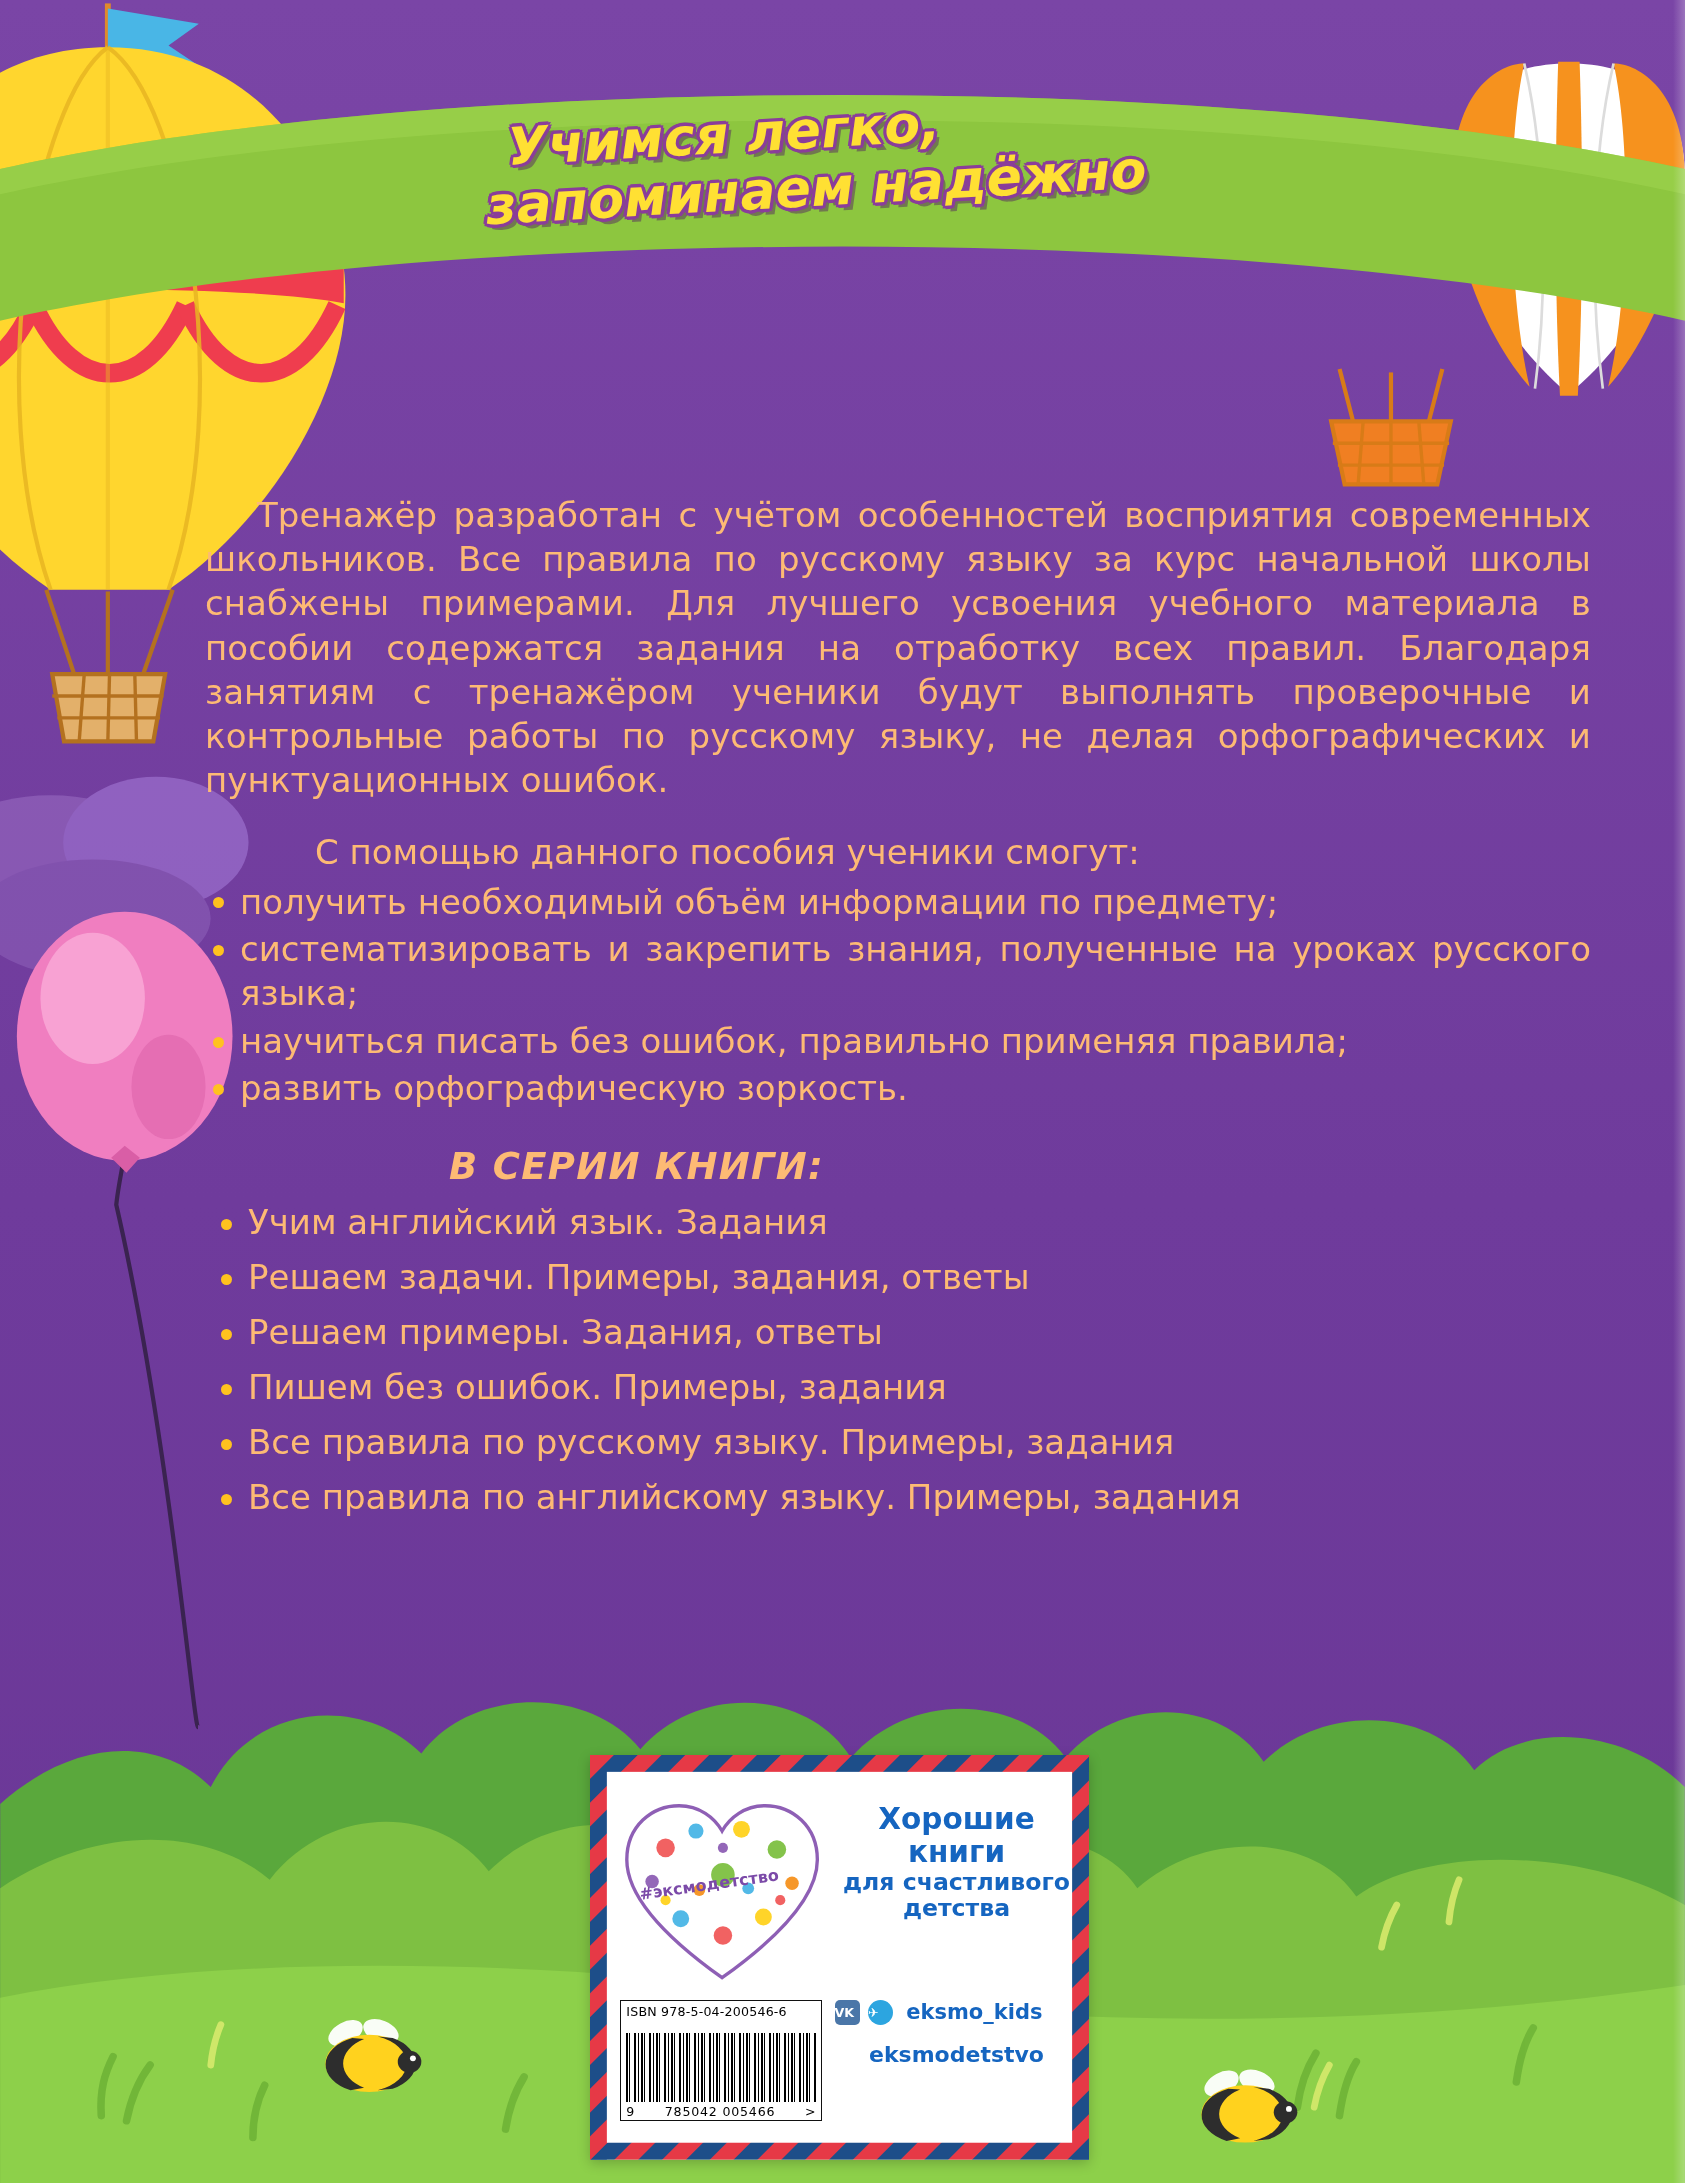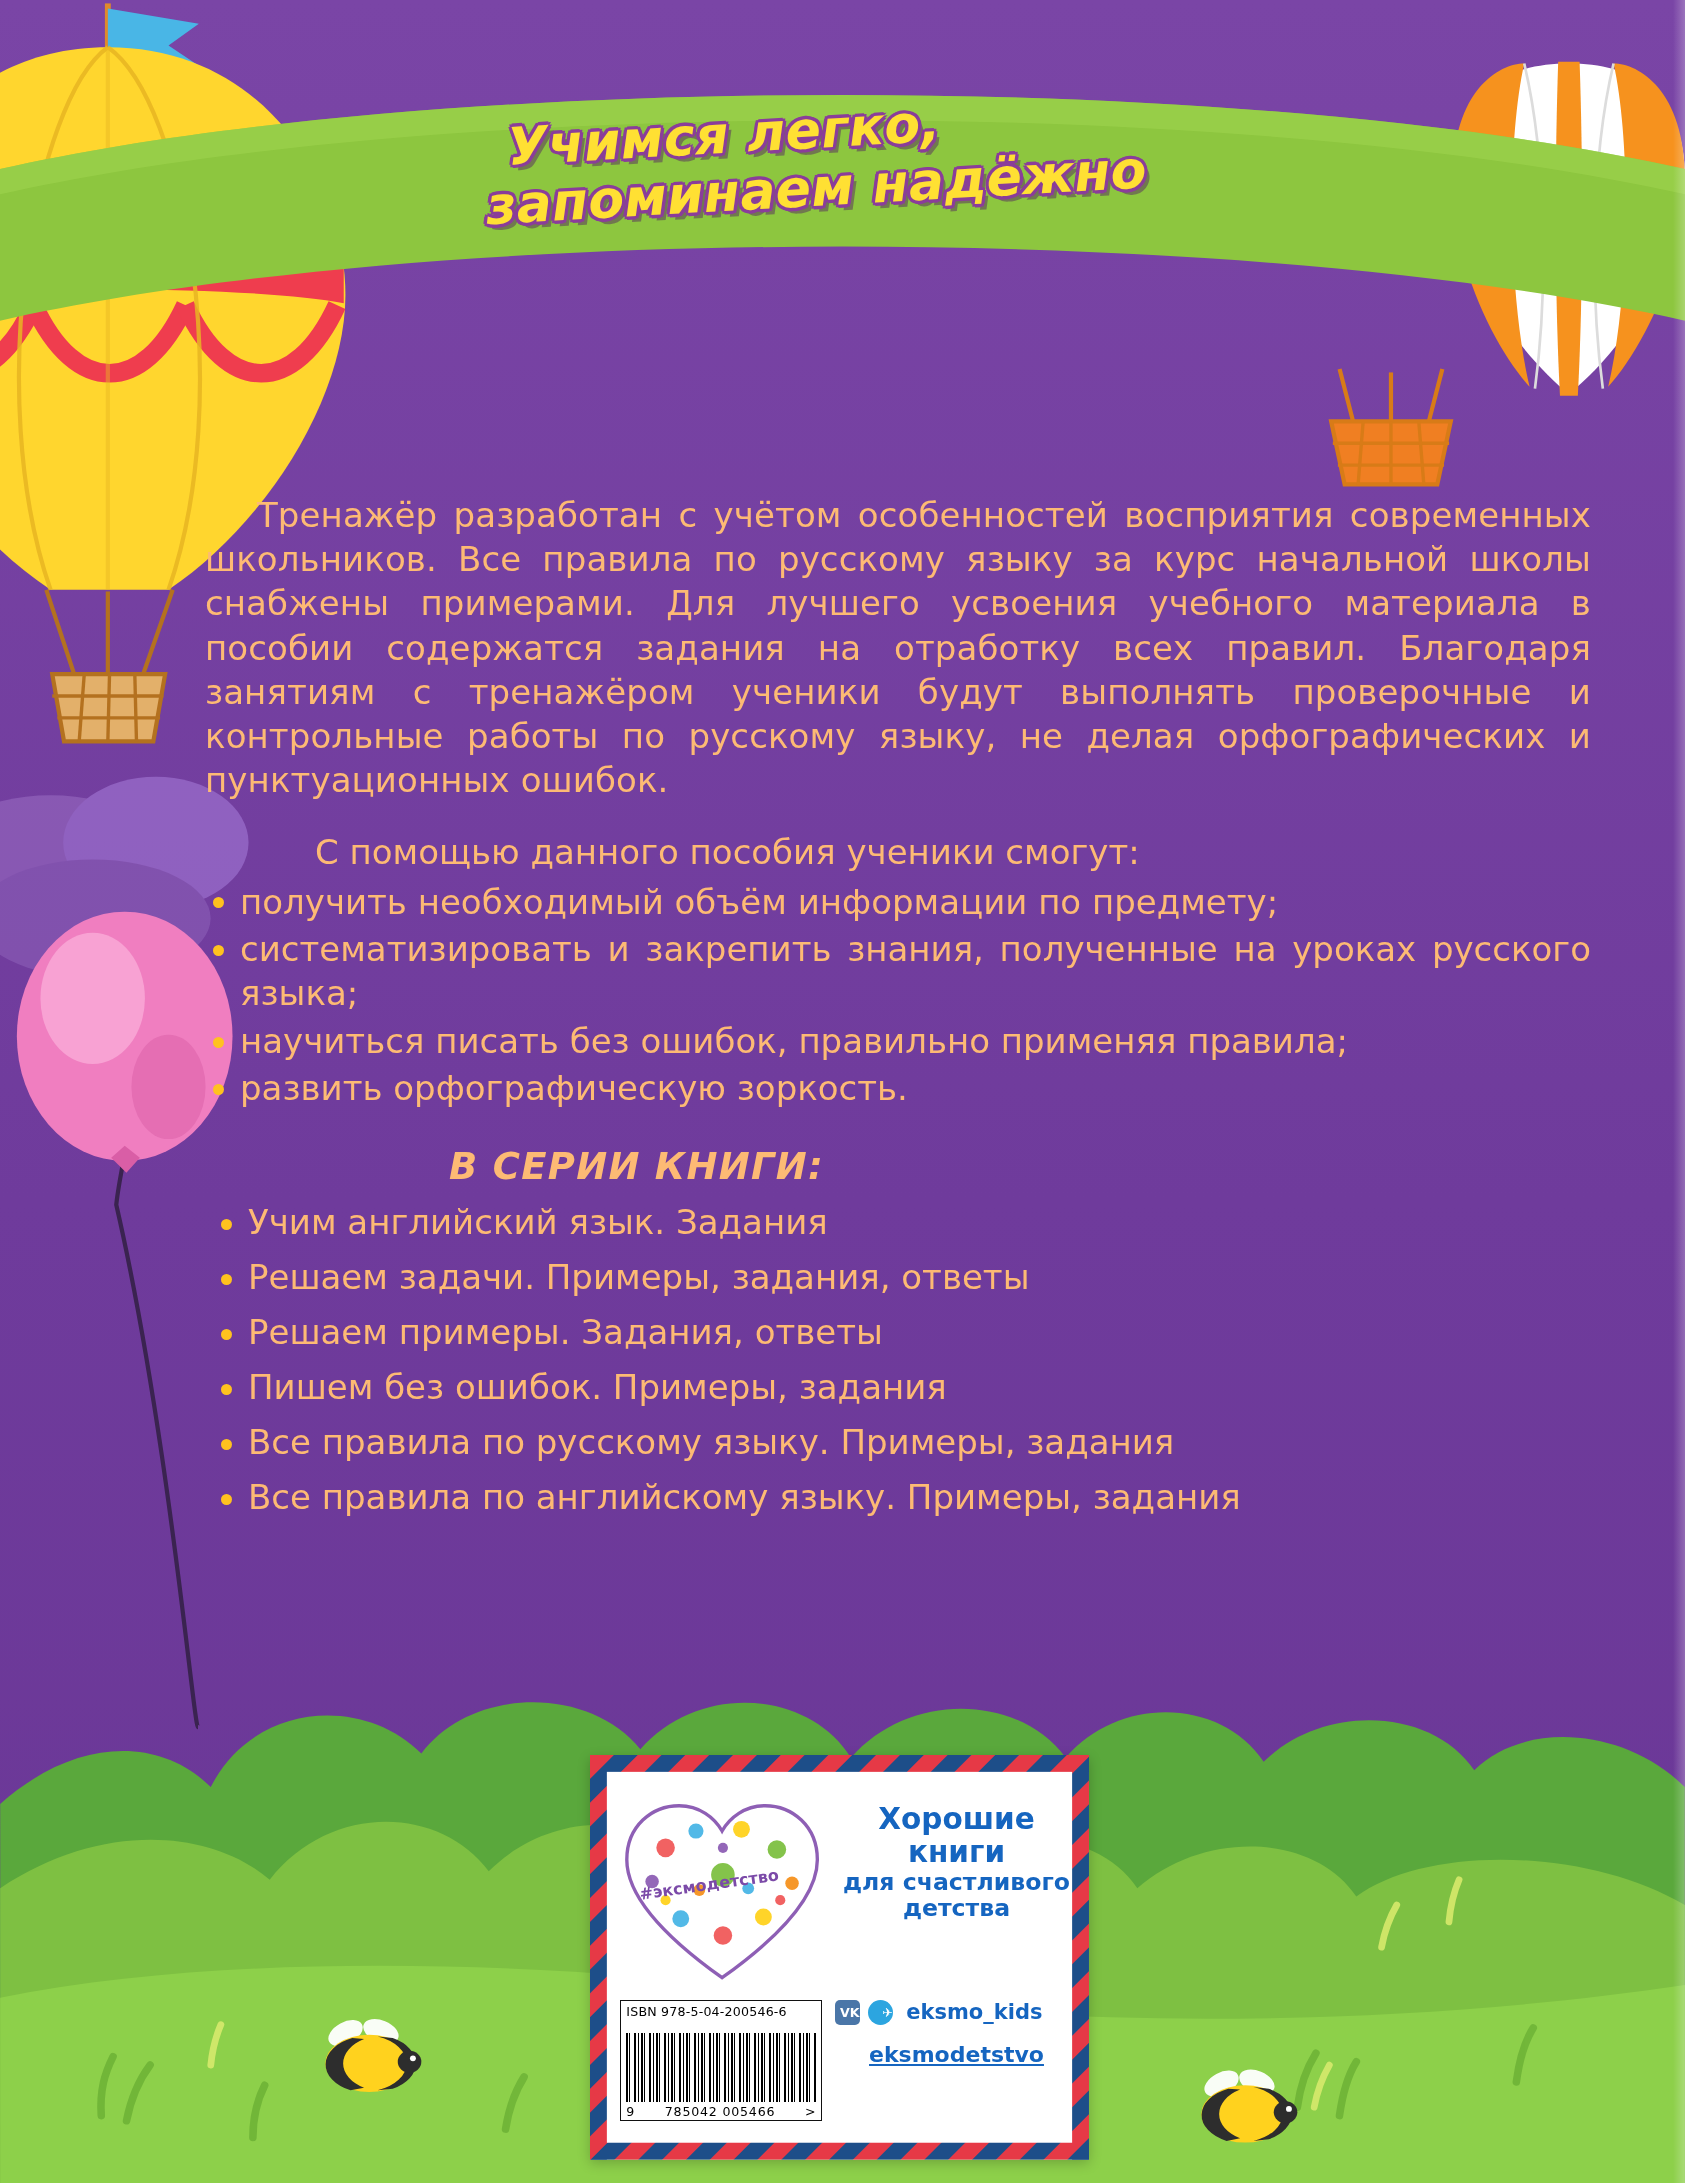--- a/index.html
+++ b/index.html
@@ -206,35 +206,34 @@
     font-size: 21px;
   }
   .social .ic {
     width: 25px;
     height: 25px;
     border-radius: 5px;
     background: #4a76a8;
     color: #fff;
     font-size: 12.6px;
     line-height: 25px;
-    text-align: right;
+    text-align: left;
     font-weight: bold;
   }
   .social .ic.tg { background: #2ca5e0; border-radius: 50%; }
   .social-name { margin-left: 5px; }
   .site {
     position: absolute;
     left: 226px;
     top: 268px;
     width: 244px;
     text-align: center;
     color: #1565c0;
     font-weight: bold;
     font-size: 22px;
-    text-decoration: underline;
   }
   
   .barcode {
     position: absolute;
     left: 11.8px;
     top: 226px;
     width: 202px;
     background: #ffffff;
     border: 0.8px solid #111;
     padding: 3.4px 5px 1.7px 5px;

